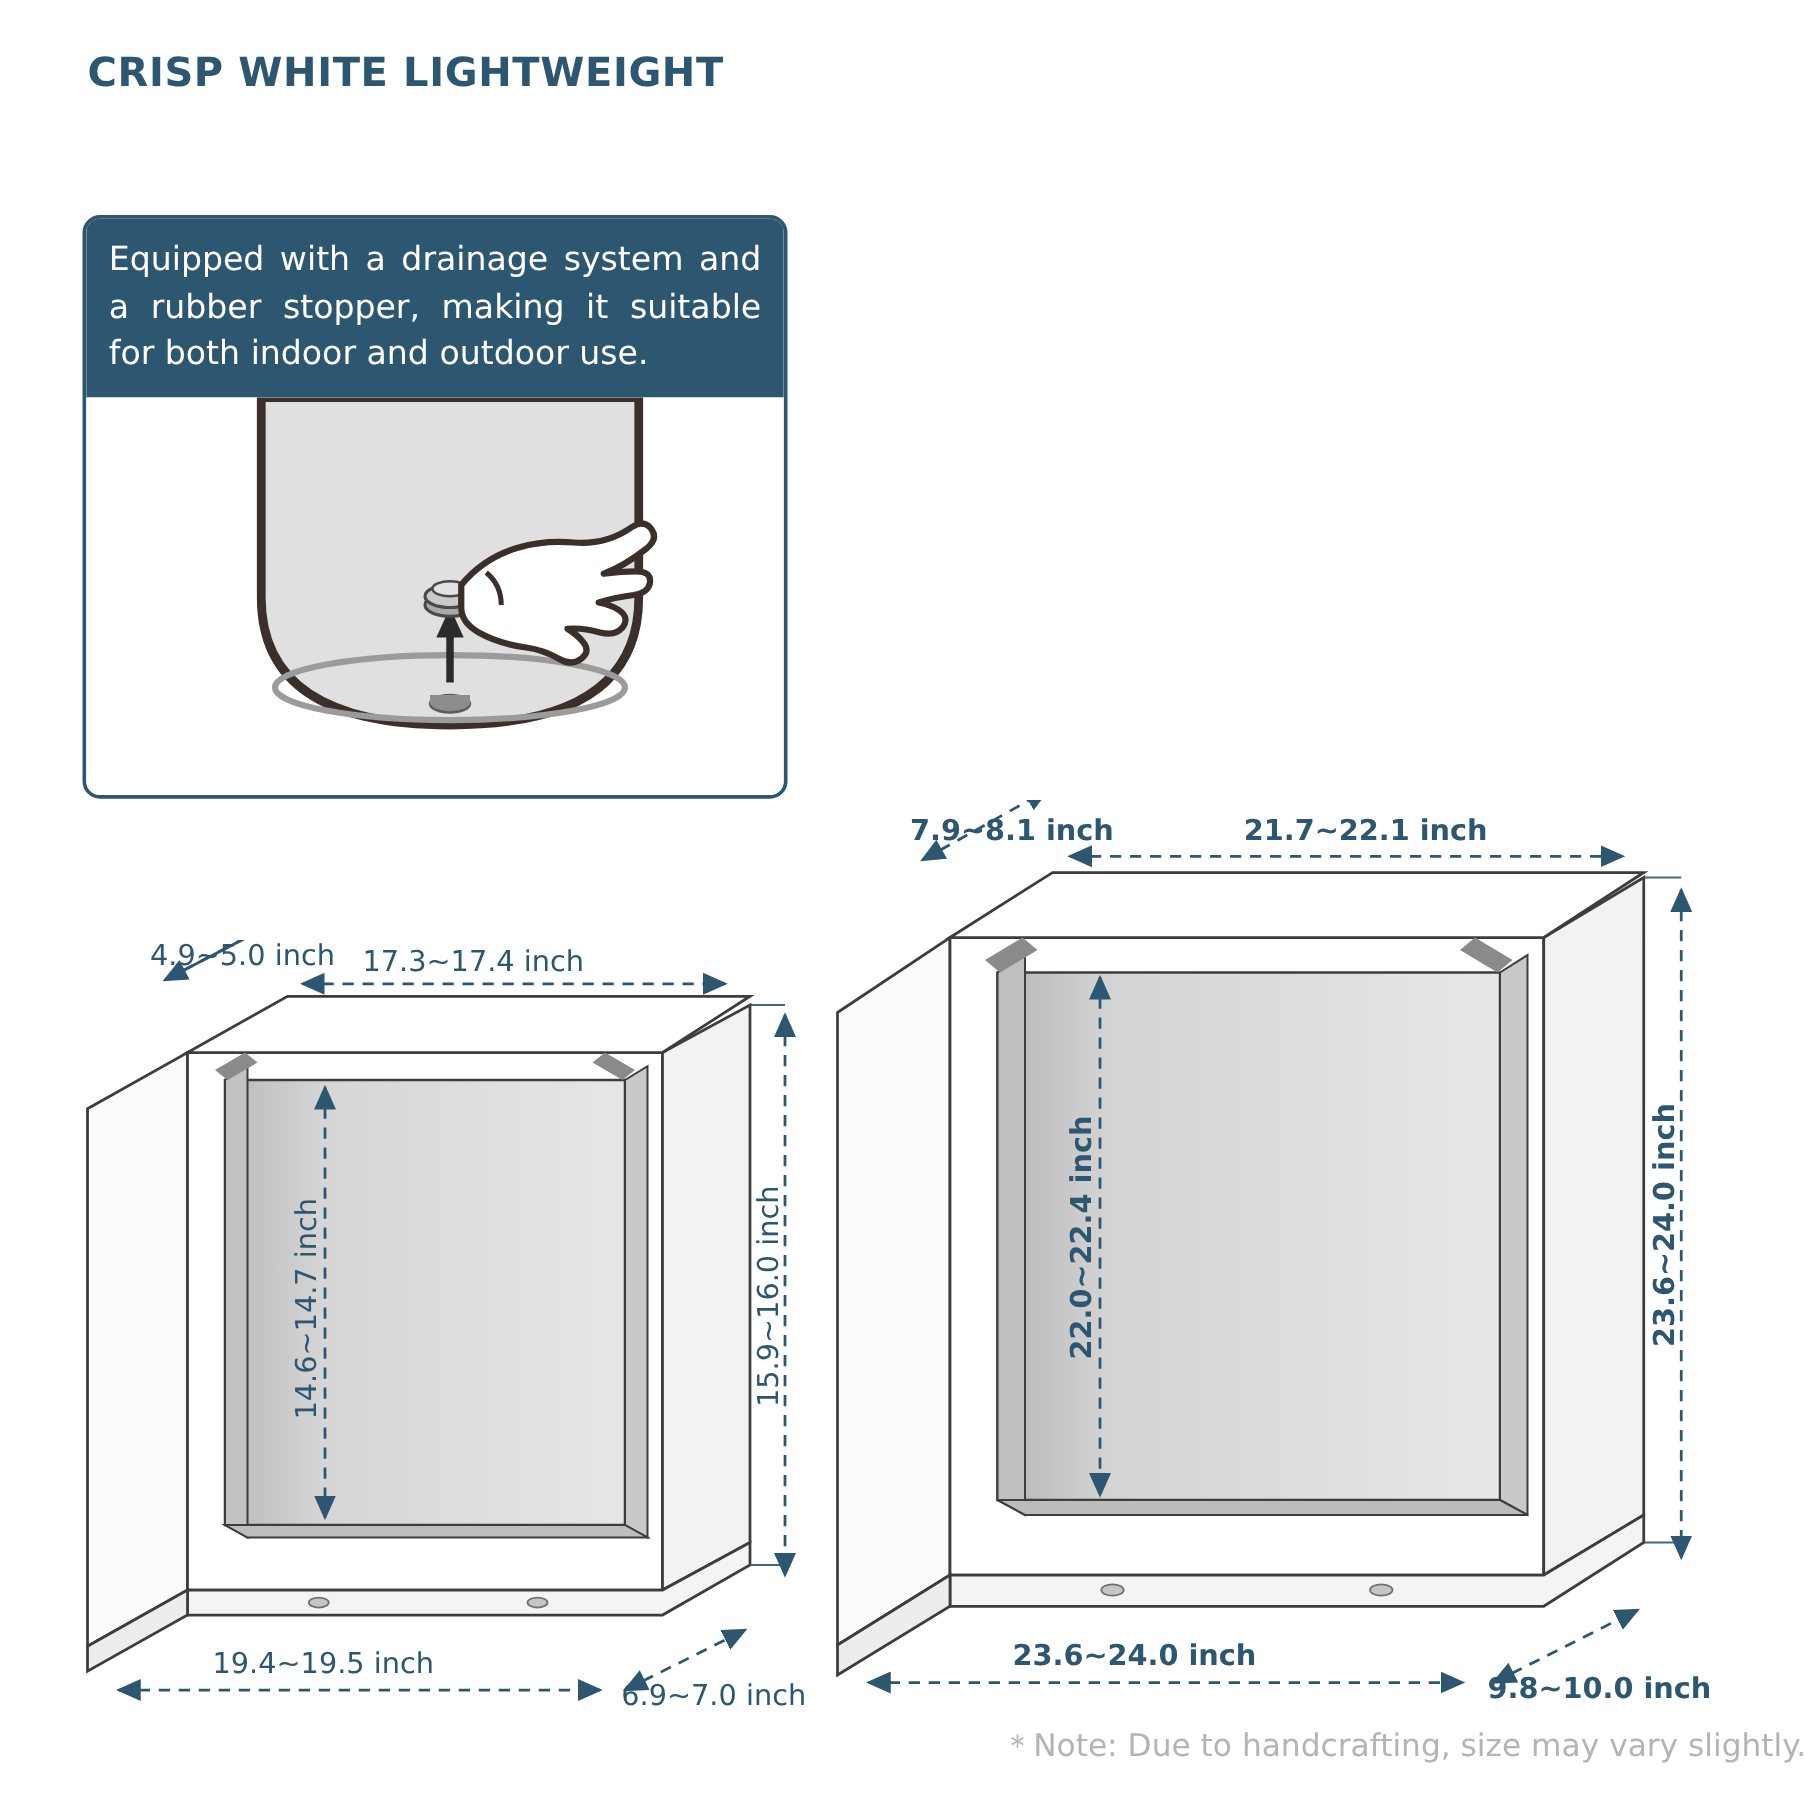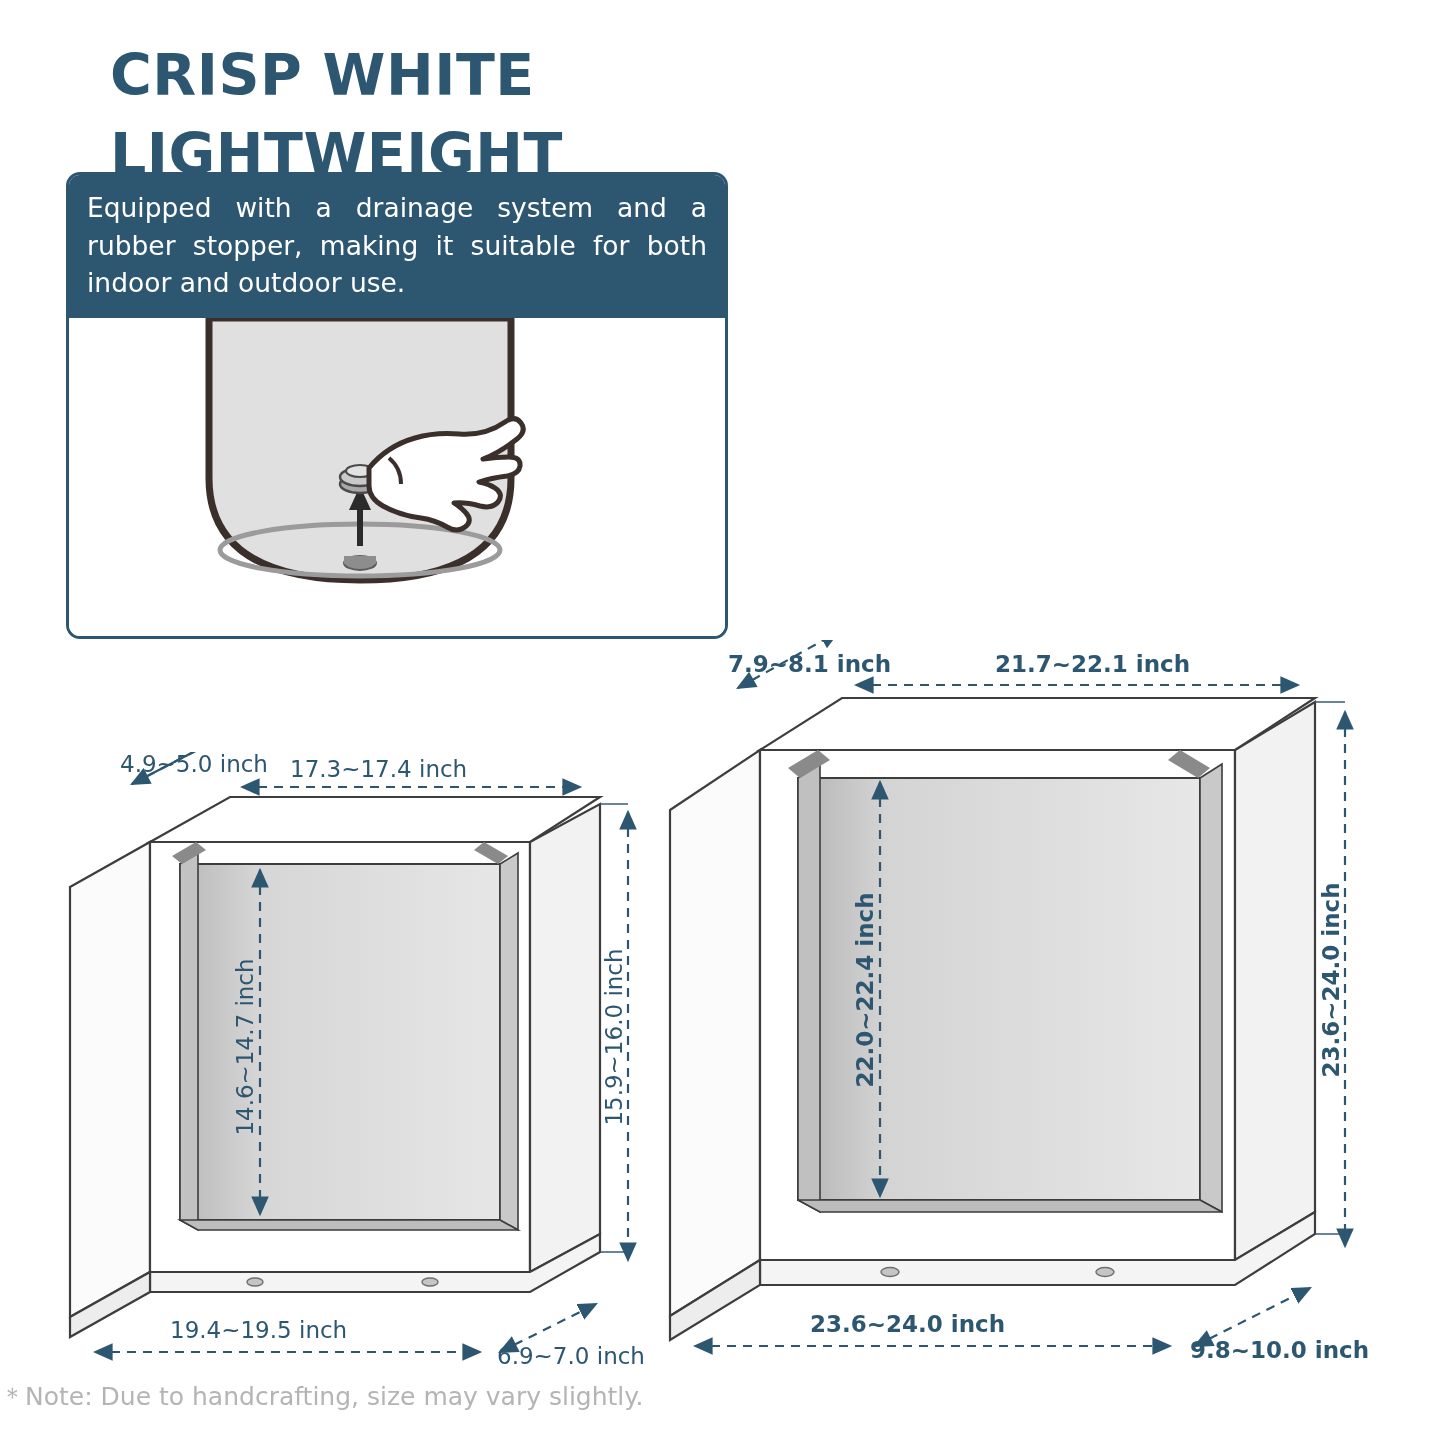--- a/index.html
+++ b/index.html
@@ -19,36 +19,35 @@
     inset: 0;
   }
 
   
   .title {
     position: absolute;
     left: 70px;
     top: 36px;
     width: 820px;
     color: #2d5671;
-    font-size: 57px;
+    font-size: 32px;
     font-weight: bold;
     line-height: 1.38;
     letter-spacing: 0.5px;
     text-transform: uppercase;
     font-family: "DejaVu Sans", "Liberation Sans", sans-serif;
-    margin-left: 40px;
   }
   .title span { display: block; }
 
   
   .callout {
     position: absolute;
     left: 66px;
     top: 172px;
-    width: 662px;
+    width: 564px;
     border: 3px solid #2d5671;
     border-radius: 14px;
     box-sizing: border-box;
     overflow: hidden;
     background: #ffffff;
   }
   .callout-banner {
     background: #2d5671;
     color: #ffffff;
     font-size: 26.5px;
@@ -69,21 +68,21 @@
     position: absolute;
   }
   #small-planter { left: 60px; top: 752px; }
   #large-planter { left: 650px; top: 640px; font-weight: bold; }
 
   .note {
     position: absolute;
     left: 0;
     right: 0;
     top: 1380px;
-    text-align: left;
+    text-align: right;
     color: #b4b4b4;
     font-size: 25px;
     font-family: "DejaVu Sans", "Liberation Sans", sans-serif;
   }
 
   
   text {
     font-family: "DejaVu Sans", "Liberation Sans", sans-serif;
   }
   .dim-text {

